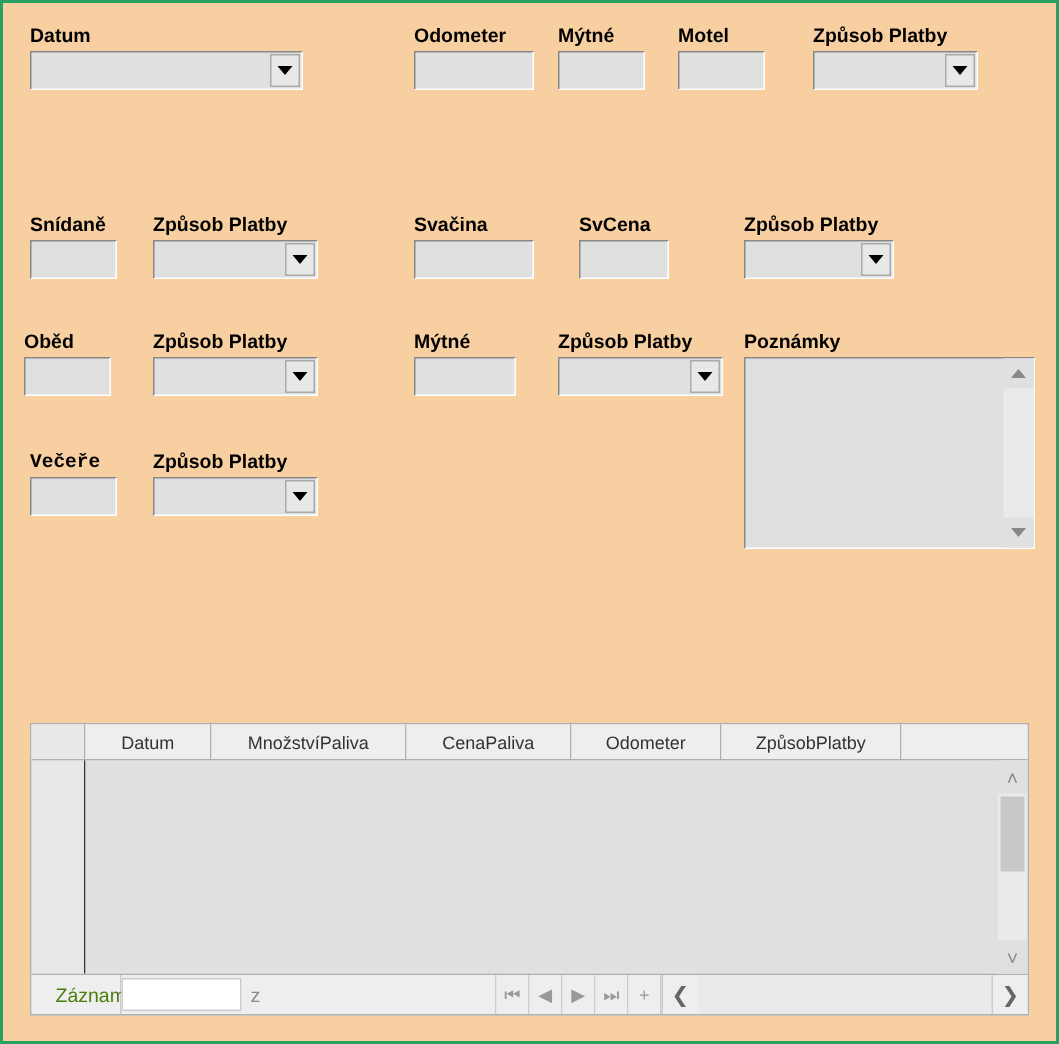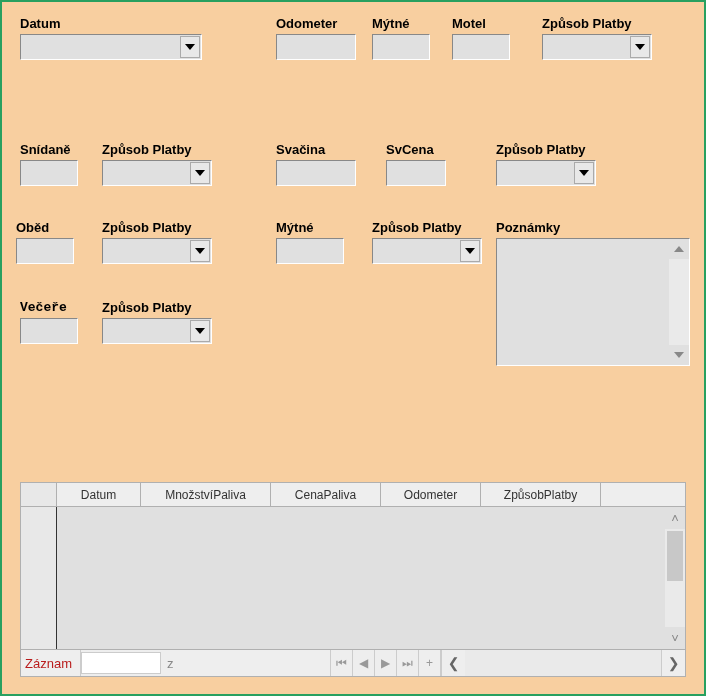--- a/index.html
+++ b/index.html
@@ -173,22 +173,22 @@
   .grid-nav {
     height: 27px;
     border-top: 1px solid #b0b0b0;
     display: flex;
     align-items: stretch;
     background: #eee;
   }
   .nav-label {
     width: 60px;
     display:flex; align-items:center;
-    padding-left:4px;
-    color:#b91c1c;
+    padding-left:16px;
+    color:#4d7c0f;
     border-right:1px solid #ccc;
   }
   .nav-num {
     width: 80px;
     background:#fff;
     border:1px solid #ccc;
     margin:2px 0;
   }
   .nav-z {
     width: 170px;

